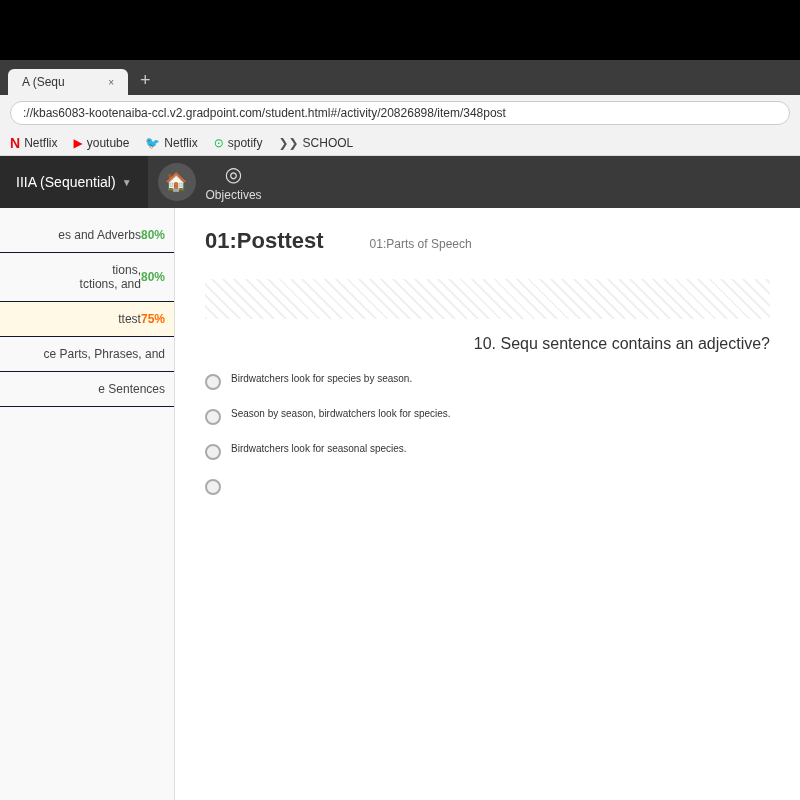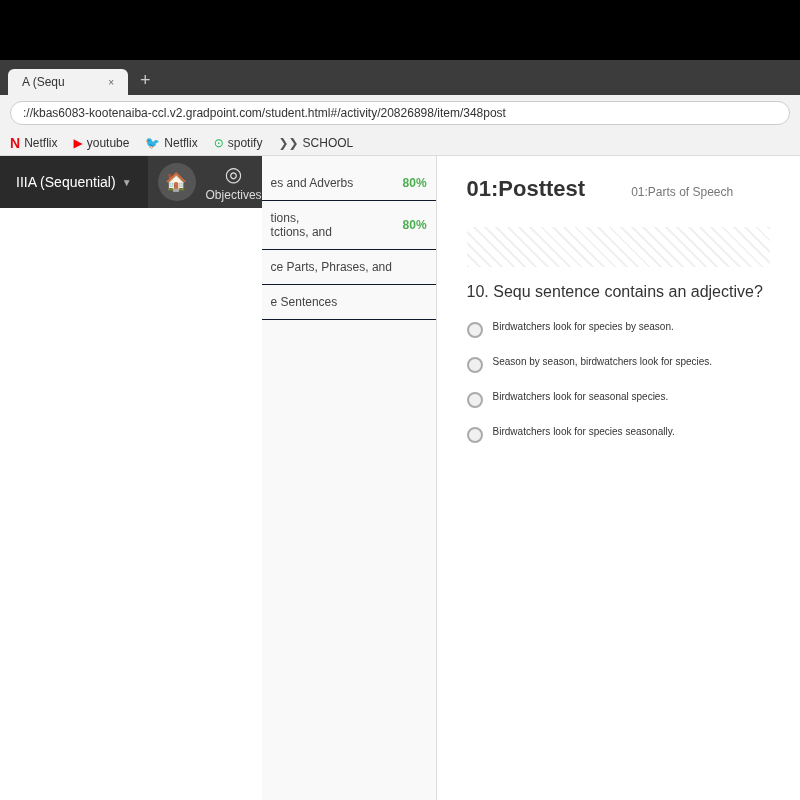--- a/index.html
+++ b/index.html
@@ -121,23 +121,24 @@
       color: #1db954;
     }
 
     .school-icon {
       color: #555;
     }
 
     
     .main-content {
       display: flex;
-      flex-direction: row;
+      flex-direction: column;
       height: calc(800px - 60px - 30px - 36px - 30px);
       background: #fff;
+      text-align: right;
     }
 
     
     .app-navbar {
       background: #3a3a3a;
       display: flex;
       align-items: center;
       padding: 0;
       height: 52px;
     }
@@ -353,20 +354,24 @@
 
     <div class="sidebar">
       <div class="sidebar-item">
         <span class="sidebar-label">es and Adverbs</span>
         <span class="sidebar-score score-green">80%</span>
       </div>
       <div class="sidebar-item">
         <span class="sidebar-label">tions,<br>tctions, and</span>
         <span class="sidebar-score score-green">80%</span>
       </div>
+      <div class="sidebar-item highlighted">
+        <span class="sidebar-label">ttest</span>
+        <span class="sidebar-score score-orange">75%</span>
+      </div>
       <div class="sidebar-item">
         <span class="sidebar-label">ce Parts, Phrases, and</span>
       </div>
       <div class="sidebar-item">
         <span class="sidebar-label">e Sentences</span>
       </div>
     </div>
 
     <div class="quiz-area">
       <div style="display:flex; align-items:baseline; gap:10px; margin-bottom:4px;">
@@ -391,18 +396,17 @@
         <span>Season by season, birdwatchers look for species.</span>
       </div>
 
       <div class="answer-option">
         <div class="radio-circle"></div>
         <span>Birdwatchers look for seasonal species.</span>
       </div>
 
       <div class="answer-option">
         <div class="radio-circle"></div>
-        <span>Birdwatchers look for species seasonally.</span>
       </div>
     </div>
 
   </div>
 </div>
 
 </body></html>

